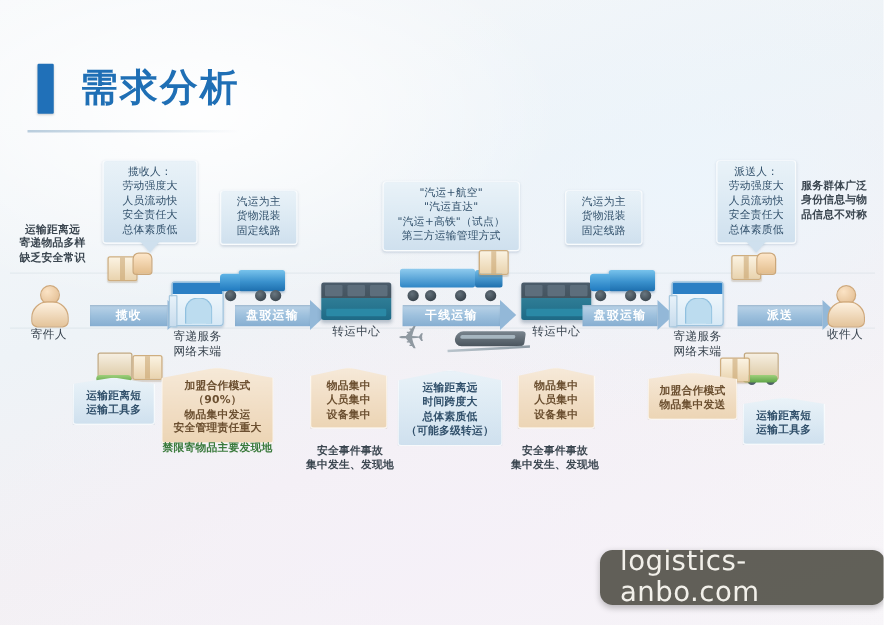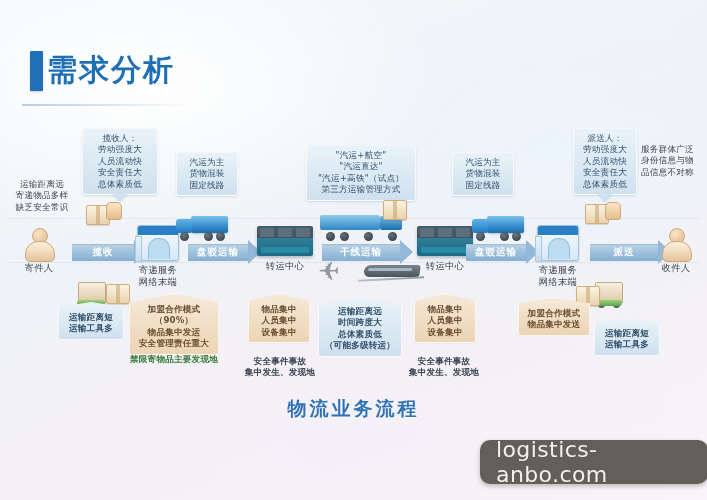--- a/index.html
+++ b/index.html
@@ -11,41 +11,41 @@
   #stage{
     position:relative;width:707px;height:500px;
     background:
       radial-gradient(ellipse 420px 220px at 22% 18%, rgba(255,255,255,.95) 0%, rgba(255,255,255,0) 70%),
       radial-gradient(ellipse 380px 260px at 78% 30%, rgba(236,245,252,.9) 0%, rgba(255,255,255,0) 72%),
       radial-gradient(ellipse 520px 260px at 50% 88%, rgba(245,240,248,.85) 0%, rgba(255,255,255,0) 75%),
       linear-gradient(160deg,#f7f9fb 0%,#eef3f7 38%,#f3f0f4 62%,#f8f6f9 100%);
     overflow:hidden;
   }
   
-  #hdr{position:absolute;left:30px;top:50px;display:flex;align-items:center;gap:4px;}
+  #hdr{position:absolute;left:30px;top:50px;display:flex;align-items:center;gap:21px;}
   #hdr .bar{width:13px;height:40px;background:#2070b8;border-radius:1px;
             box-shadow:0 1px 2px rgba(0,0,0,.18);}
   #hdr .ttl{font-size:30px;font-weight:bold;color:#1f6fb5;letter-spacing:2px;
             text-shadow:0 1px 1px rgba(255,255,255,.8);}
   #hdrline{position:absolute;left:22px;top:104px;width:170px;height:2px;
            background:linear-gradient(90deg,#b9cddd,rgba(185,205,221,0));}
 
   
   .cal{position:absolute;box-sizing:border-box;text-align:center;
        font-size:8.6px;line-height:11.4px;letter-spacing:.2px;
        padding:4px 3px;border-radius:3px;color:#36414b;}
   .cal.blue{
      background:linear-gradient(180deg,#e9f2f8 0%,#dbe9f3 55%,#cfe0ee 100%);
      color:#31506b;border:1px solid rgba(255,255,255,.75);
      box-shadow:0 1px 2px rgba(90,120,150,.22);}
   .cal.tan{
      background:linear-gradient(180deg,#f6e9d8 0%,#f0dcc2 60%,#ecd5b5 100%);
      color:#6b4f30;border:1px solid rgba(255,255,255,.7);
      box-shadow:0 1px 2px rgba(150,120,90,.22);}
-  .cal.plain{background:transparent;box-shadow:none;border:none;color:#3b4650;}
+  .cal.plain{background:transparent;box-shadow:none;border:none;color:#3b4650;font-weight:bold;}
   
   .cal.pt-down::after{content:"";position:absolute;left:50%;bottom:-8px;
      margin-left:-8px;width:0;height:0;
      border-left:8px solid transparent;border-right:8px solid transparent;
      border-top:9px solid #cfe0ee;filter:drop-shadow(0 1px 1px rgba(90,120,150,.18));}
   
   .cal.notch-up{clip-path:polygon(0 14%,50% 0,100% 14%,100% 100%,0 100%);}
   .cal.notch-up.tan, .cal.notch-up.blue{padding-top:9px;font-weight:bold;}
 
   
@@ -365,19 +365,18 @@
   <div class="cal tan notch-up" style="left:518px;top:298px;width:72px;">
     <div>加盟合作模式</div>
     <div>物品集中发送</div>
   </div>
 
   <div class="cal blue notch-up" style="left:594px;top:318px;width:66px;">
     <div>运输距离短</div>
     <div>运输工具多</div>
   </div>
 
-  <div id="btitle">物流业务流程</div>
 
   <div id="wm">
     <span>logistics-anbo.com</span>
   </div>
 
 </div>
 
 </body></html>

